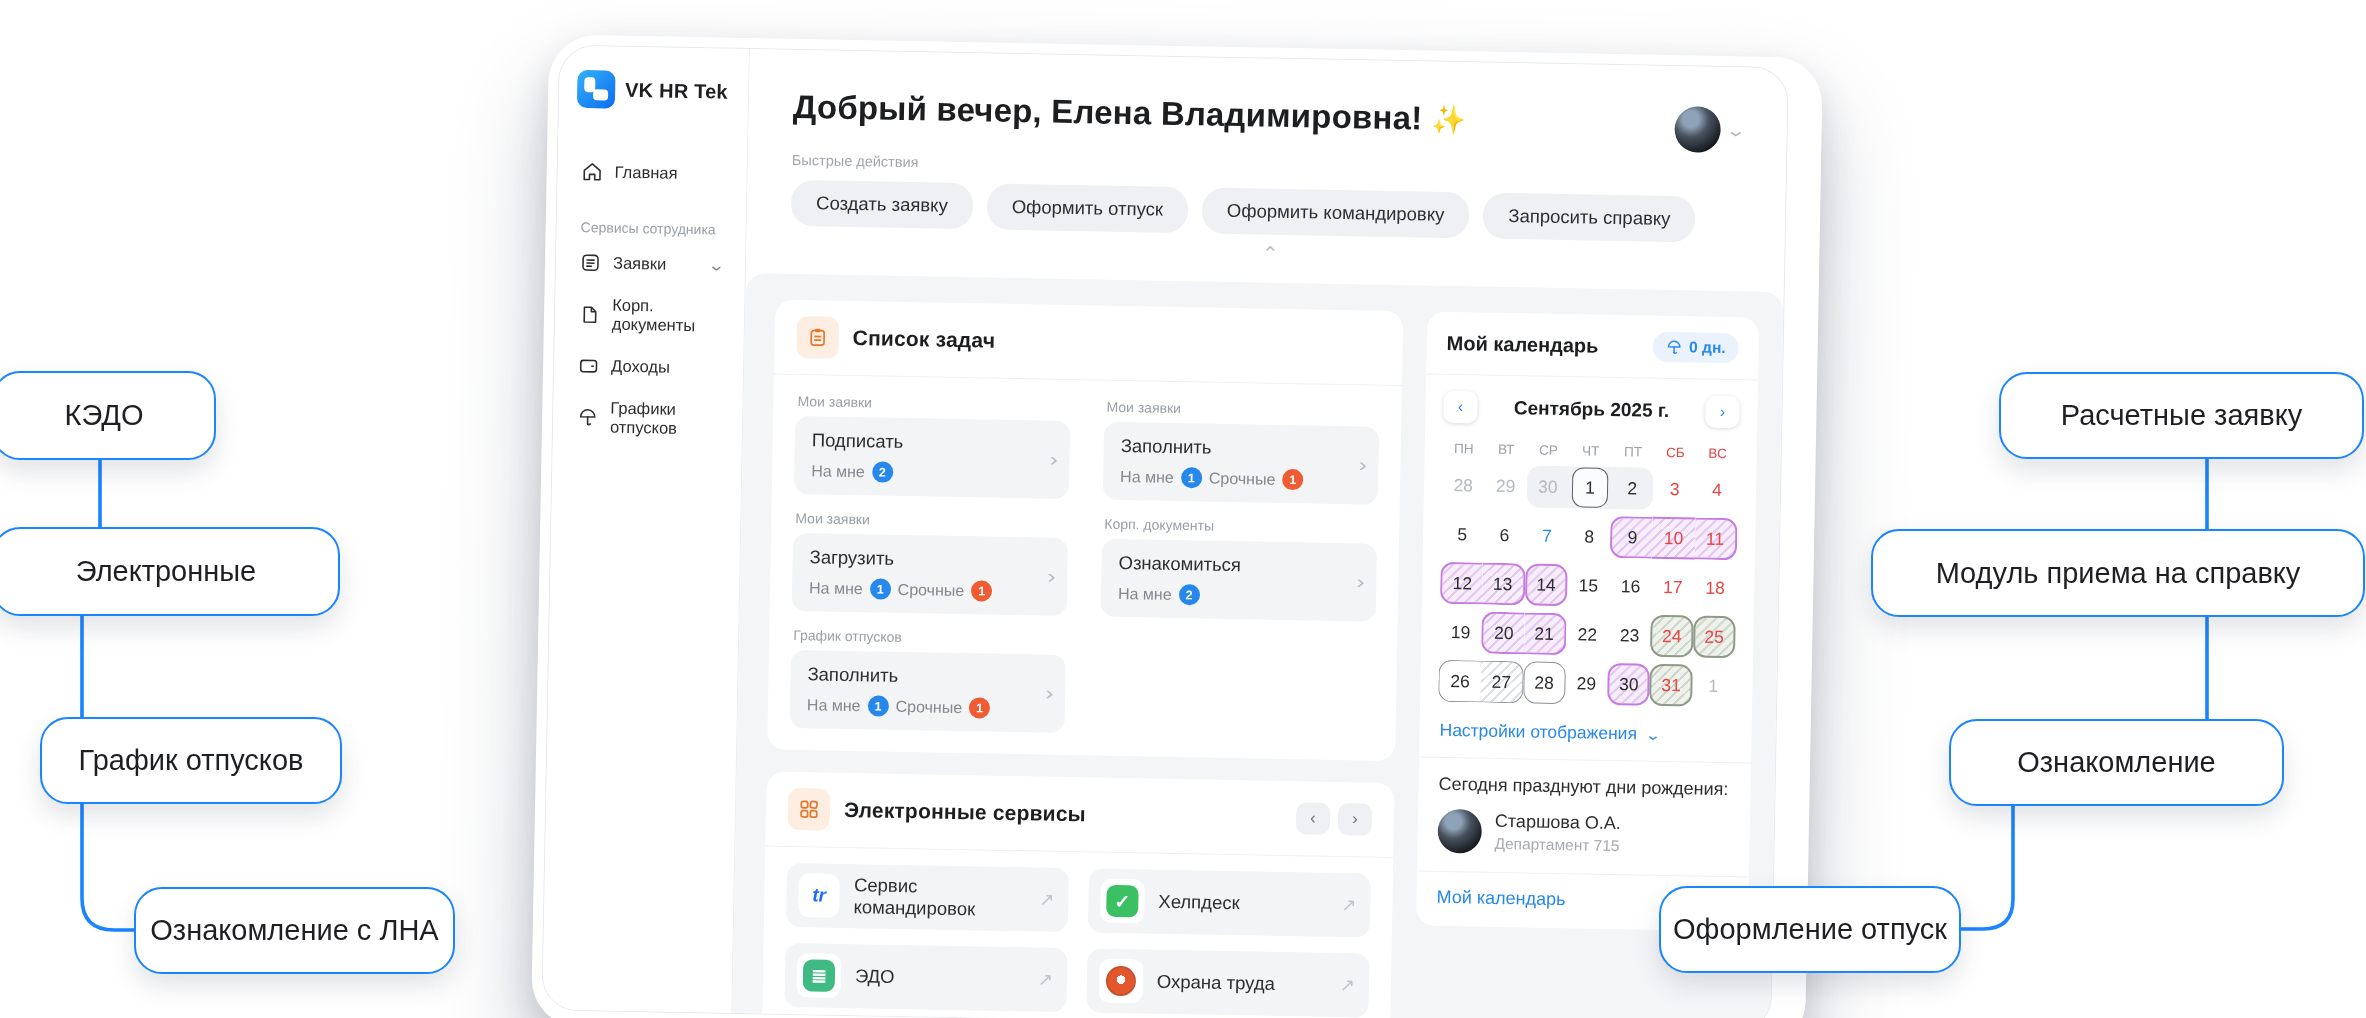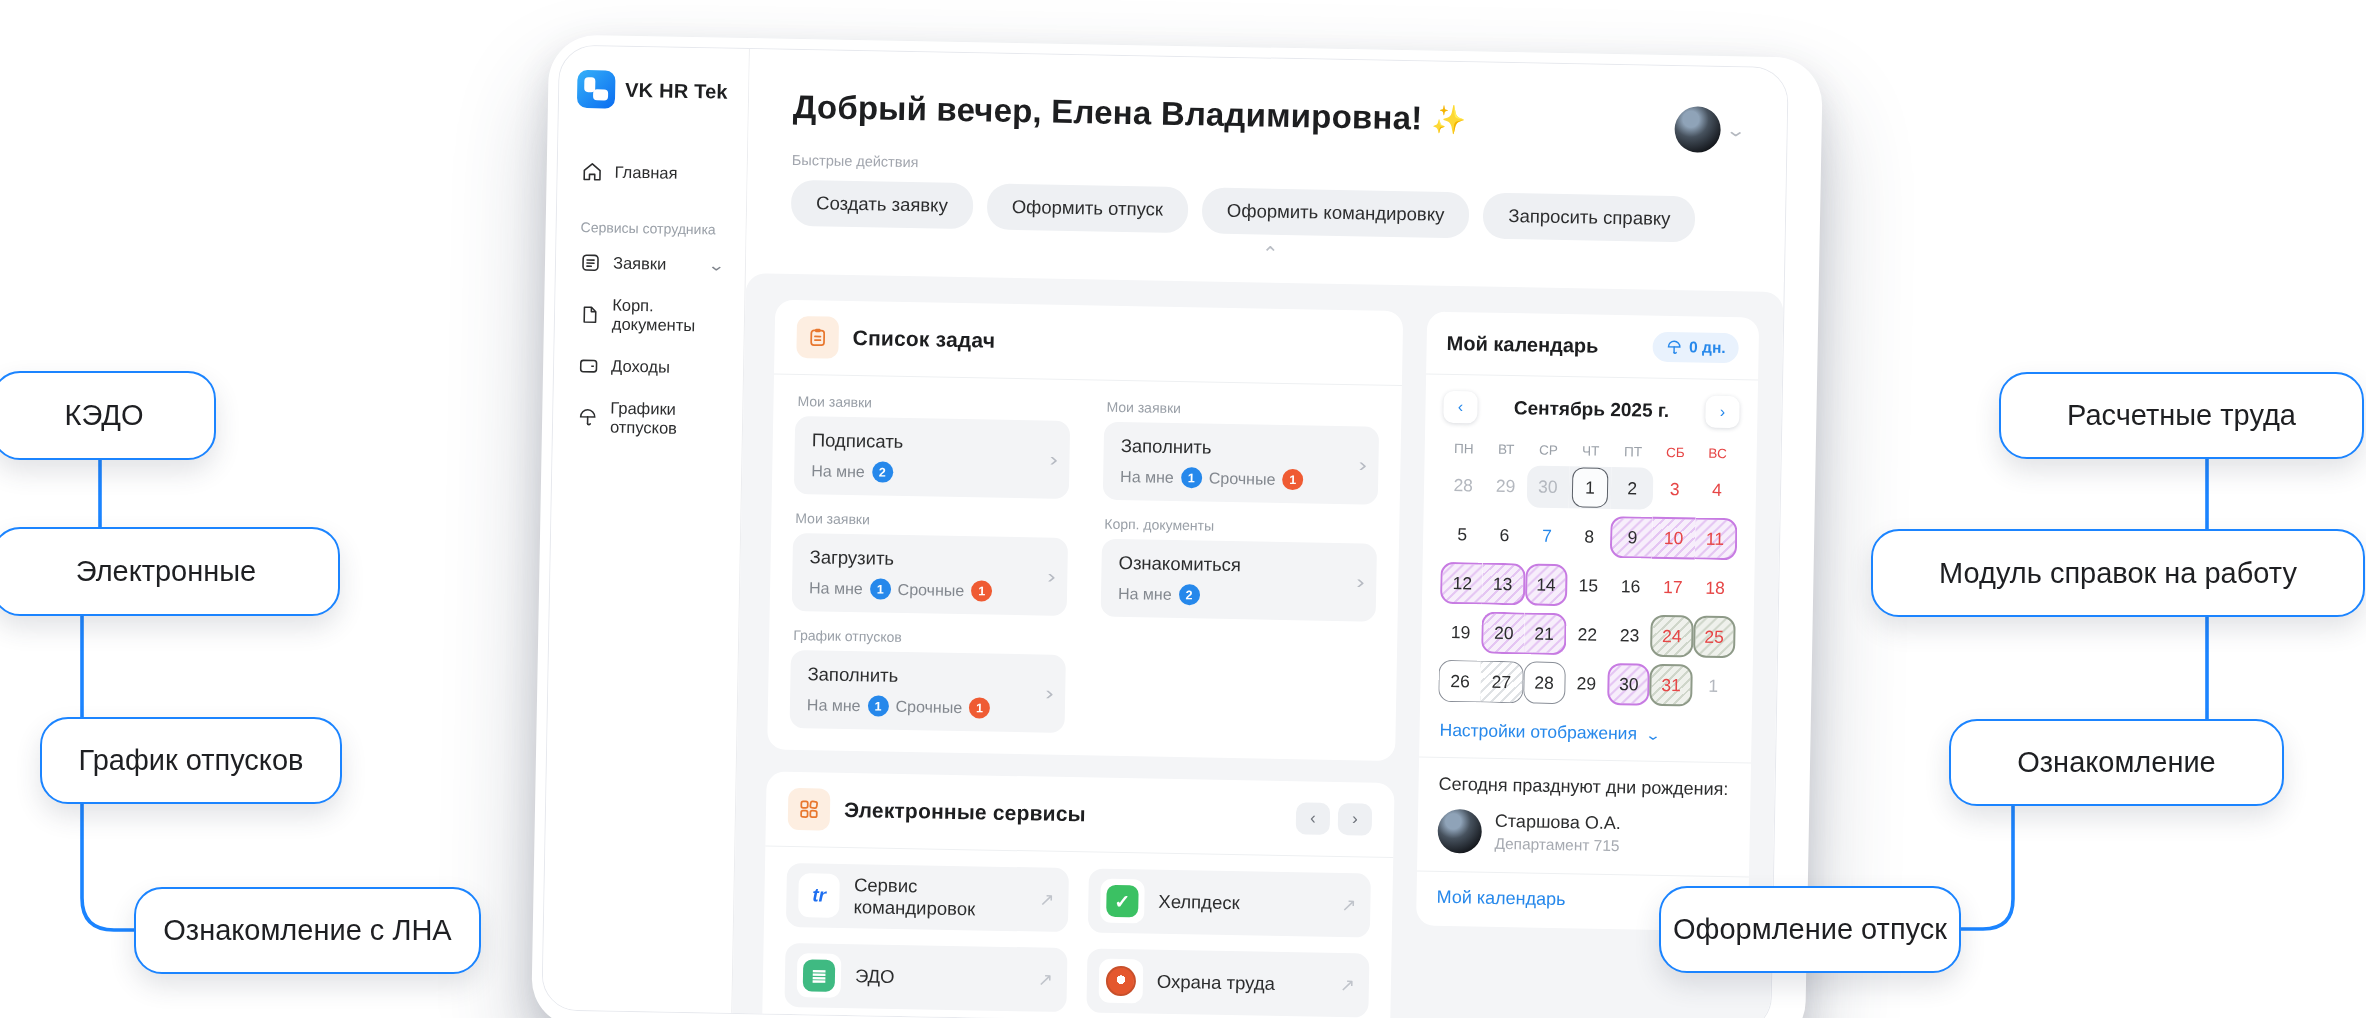--- a/index.html
+++ b/index.html
@@ -108,21 +108,21 @@
   .cal-footer { padding:15px 20px 18px; font-size:18px; color:#2688eb; cursor:pointer; }
 
   
   .lines { position:absolute; inset:0; z-index:4; pointer-events:none; }
   .co { position:absolute; z-index:5; background:#fff; border:2.5px solid #1b84ff; border-radius:28px;
         display:flex; align-items:center; justify-content:center; font-size:29px; color:#1e1f22;
         box-shadow:0 12px 26px rgba(50,60,80,.14); }
   .co-kedo  { left:-8px;   top:371px; width:224px; height:89px; }
   .co-kom   { left:-8px;   top:527px; width:348px; height:89px; }
   .co-graf  { left:40px;   top:717px; width:302px; height:87px; }
-  .co-lna   { left:134px;  top:887px; width:347px; height:87px; }
+  .co-lna   { left:134px;  top:887px; width:321px; height:87px; }
   .co-rasch { left:1999px; top:372px; width:365px; height:87px; }
   .co-mod   { left:1871px; top:529px; width:494px; height:88px; }
   .co-org   { left:1949px; top:719px; width:335px; height:87px; }
   .co-sprav { left:1659px; top:886px; width:302px; height:87px; }
 
   svg.ic { display:block; }
 </style>
 </head>
 <body>
 
@@ -143,24 +143,24 @@
 <div class="co co-kom">
     <span>Электронные</span>
   </div>
 <div class="co co-graf">
     <span>График отпусков</span>
   </div>
 <div class="co co-lna">
     <span>Ознакомление с ЛНА</span>
   </div>
 <div class="co co-rasch">
-    <span>Расчетные труда</span>
+    <span>Расчетные заявку</span>
   </div>
 <div class="co co-mod">
-    <span>Модуль справок на работу</span>
+    <span>Модуль приема на справку</span>
   </div>
 <div class="co co-org">
     <span>Ознакомление</span>
   </div>
 <div class="co co-sprav">
     <span>Оформление отпуск</span>
   </div>
 
 <div class="tablet">
   <div class="screen">

